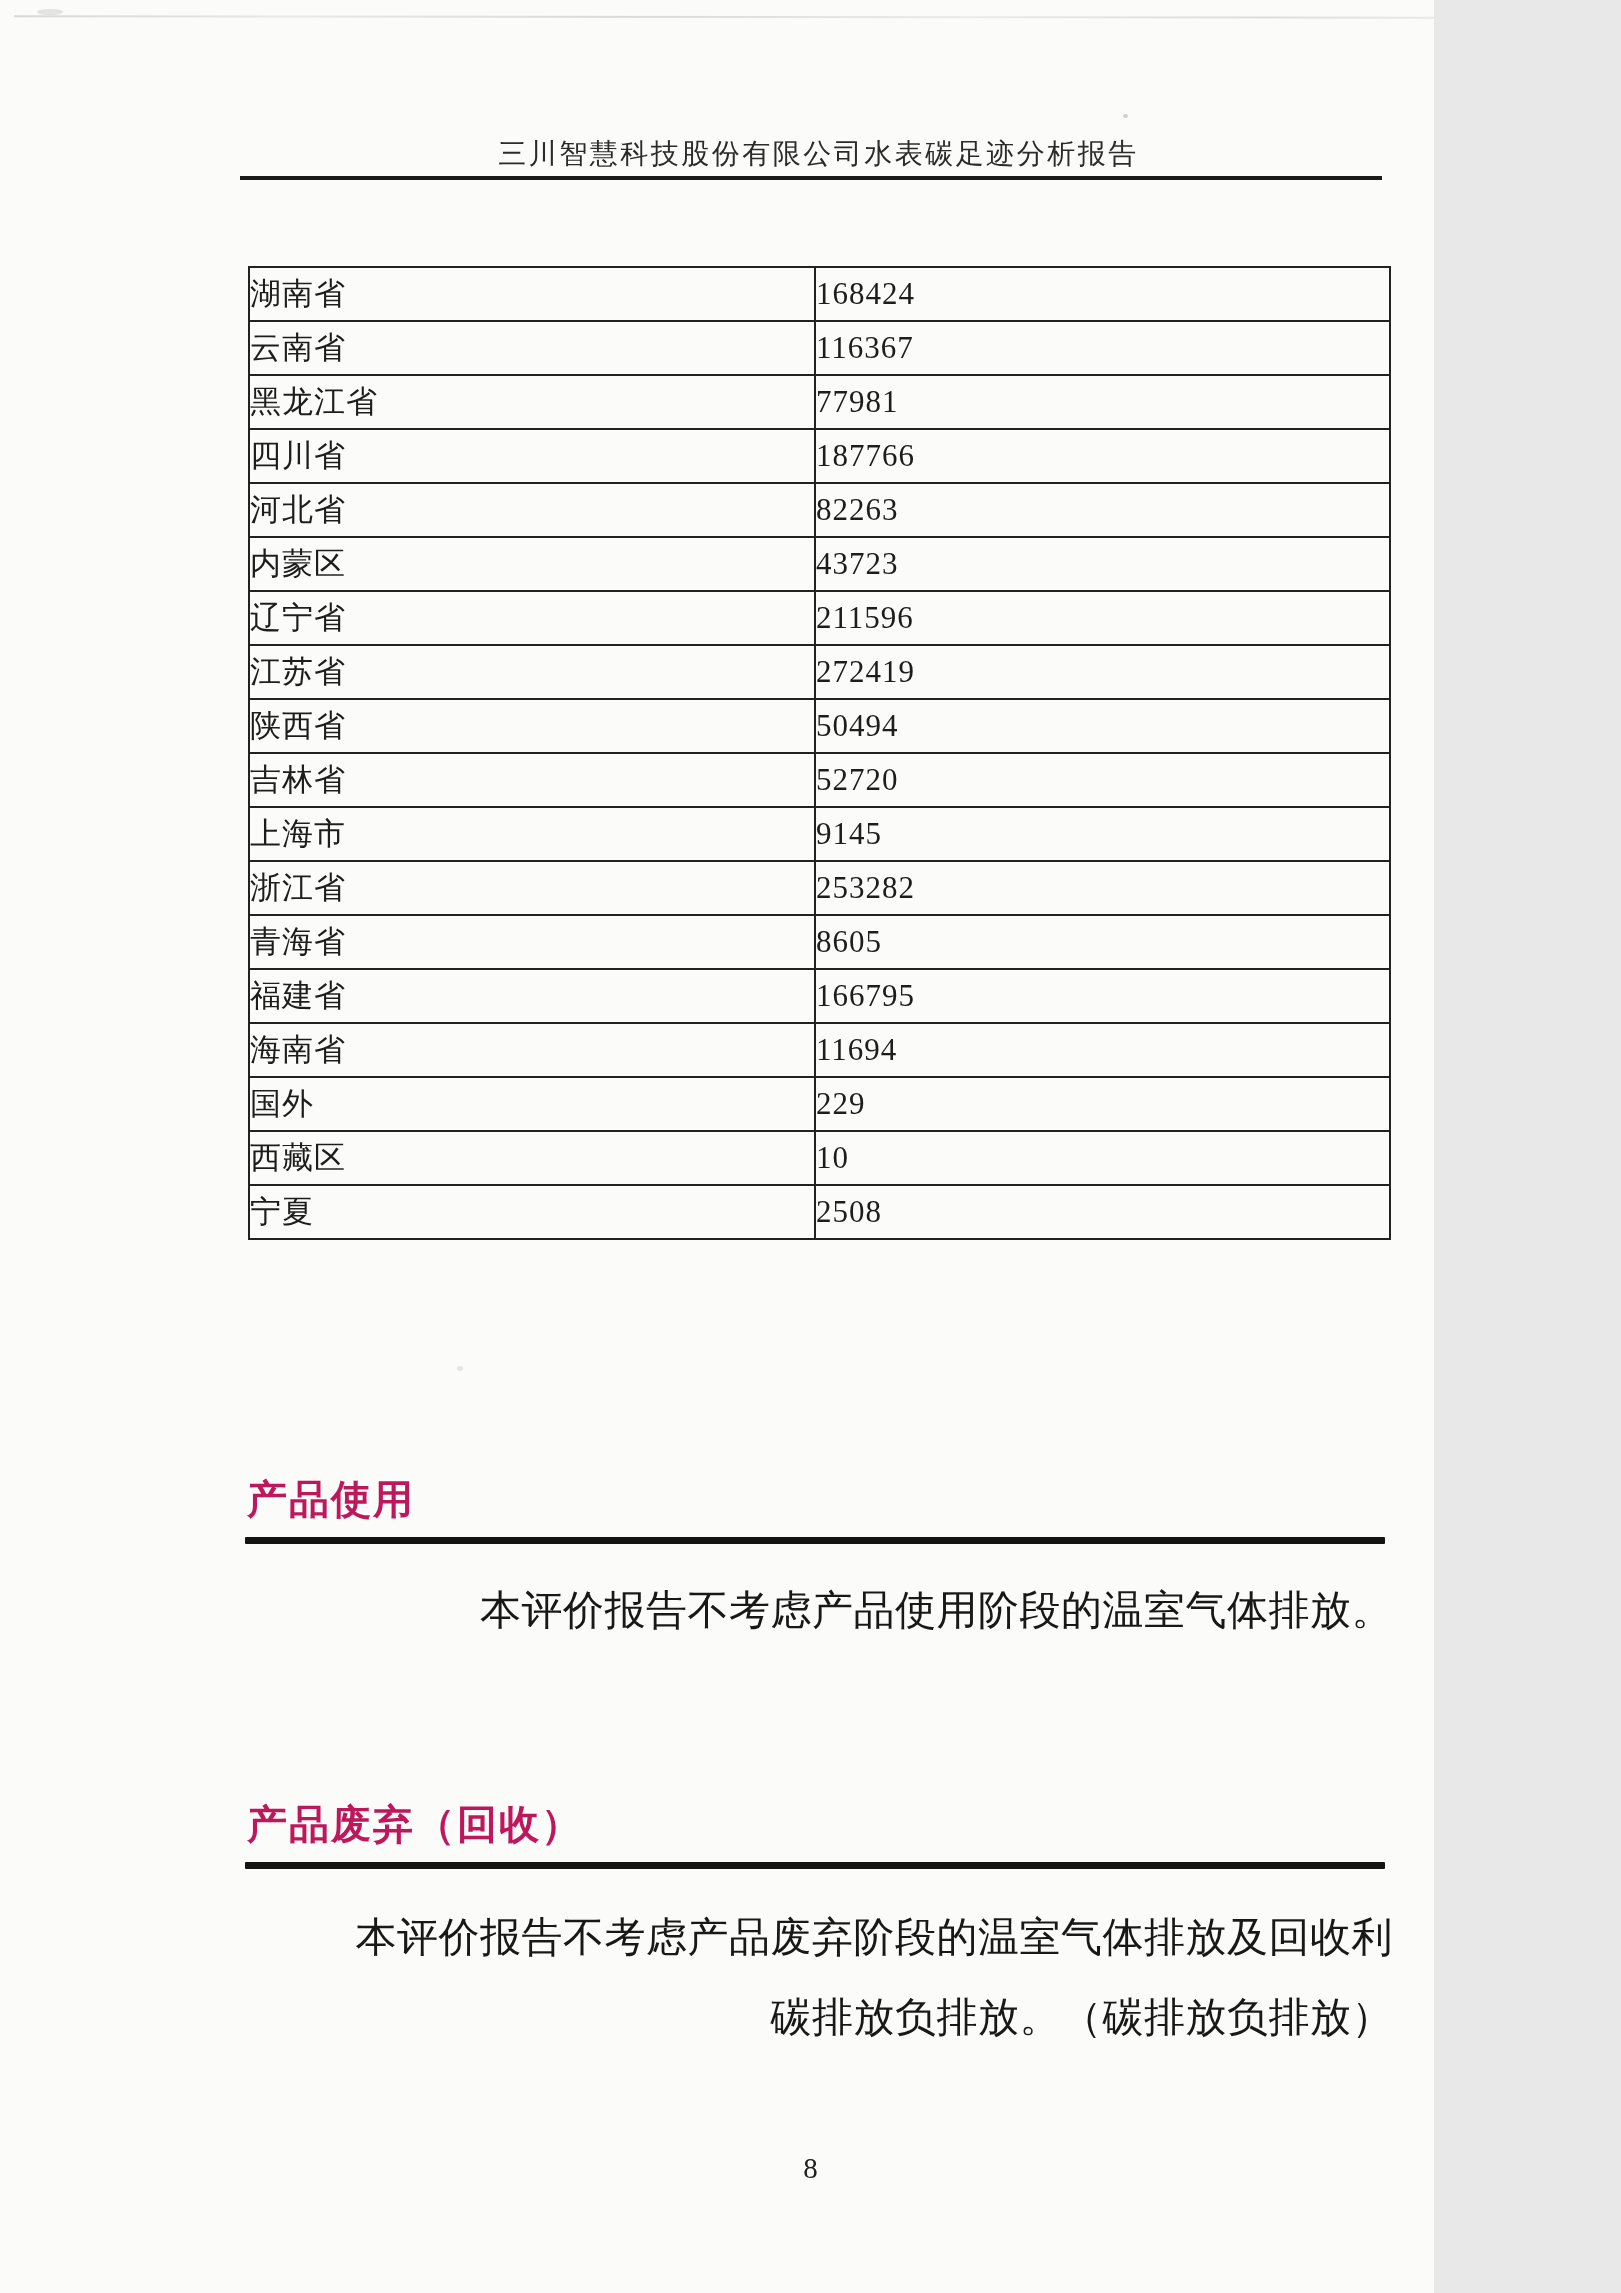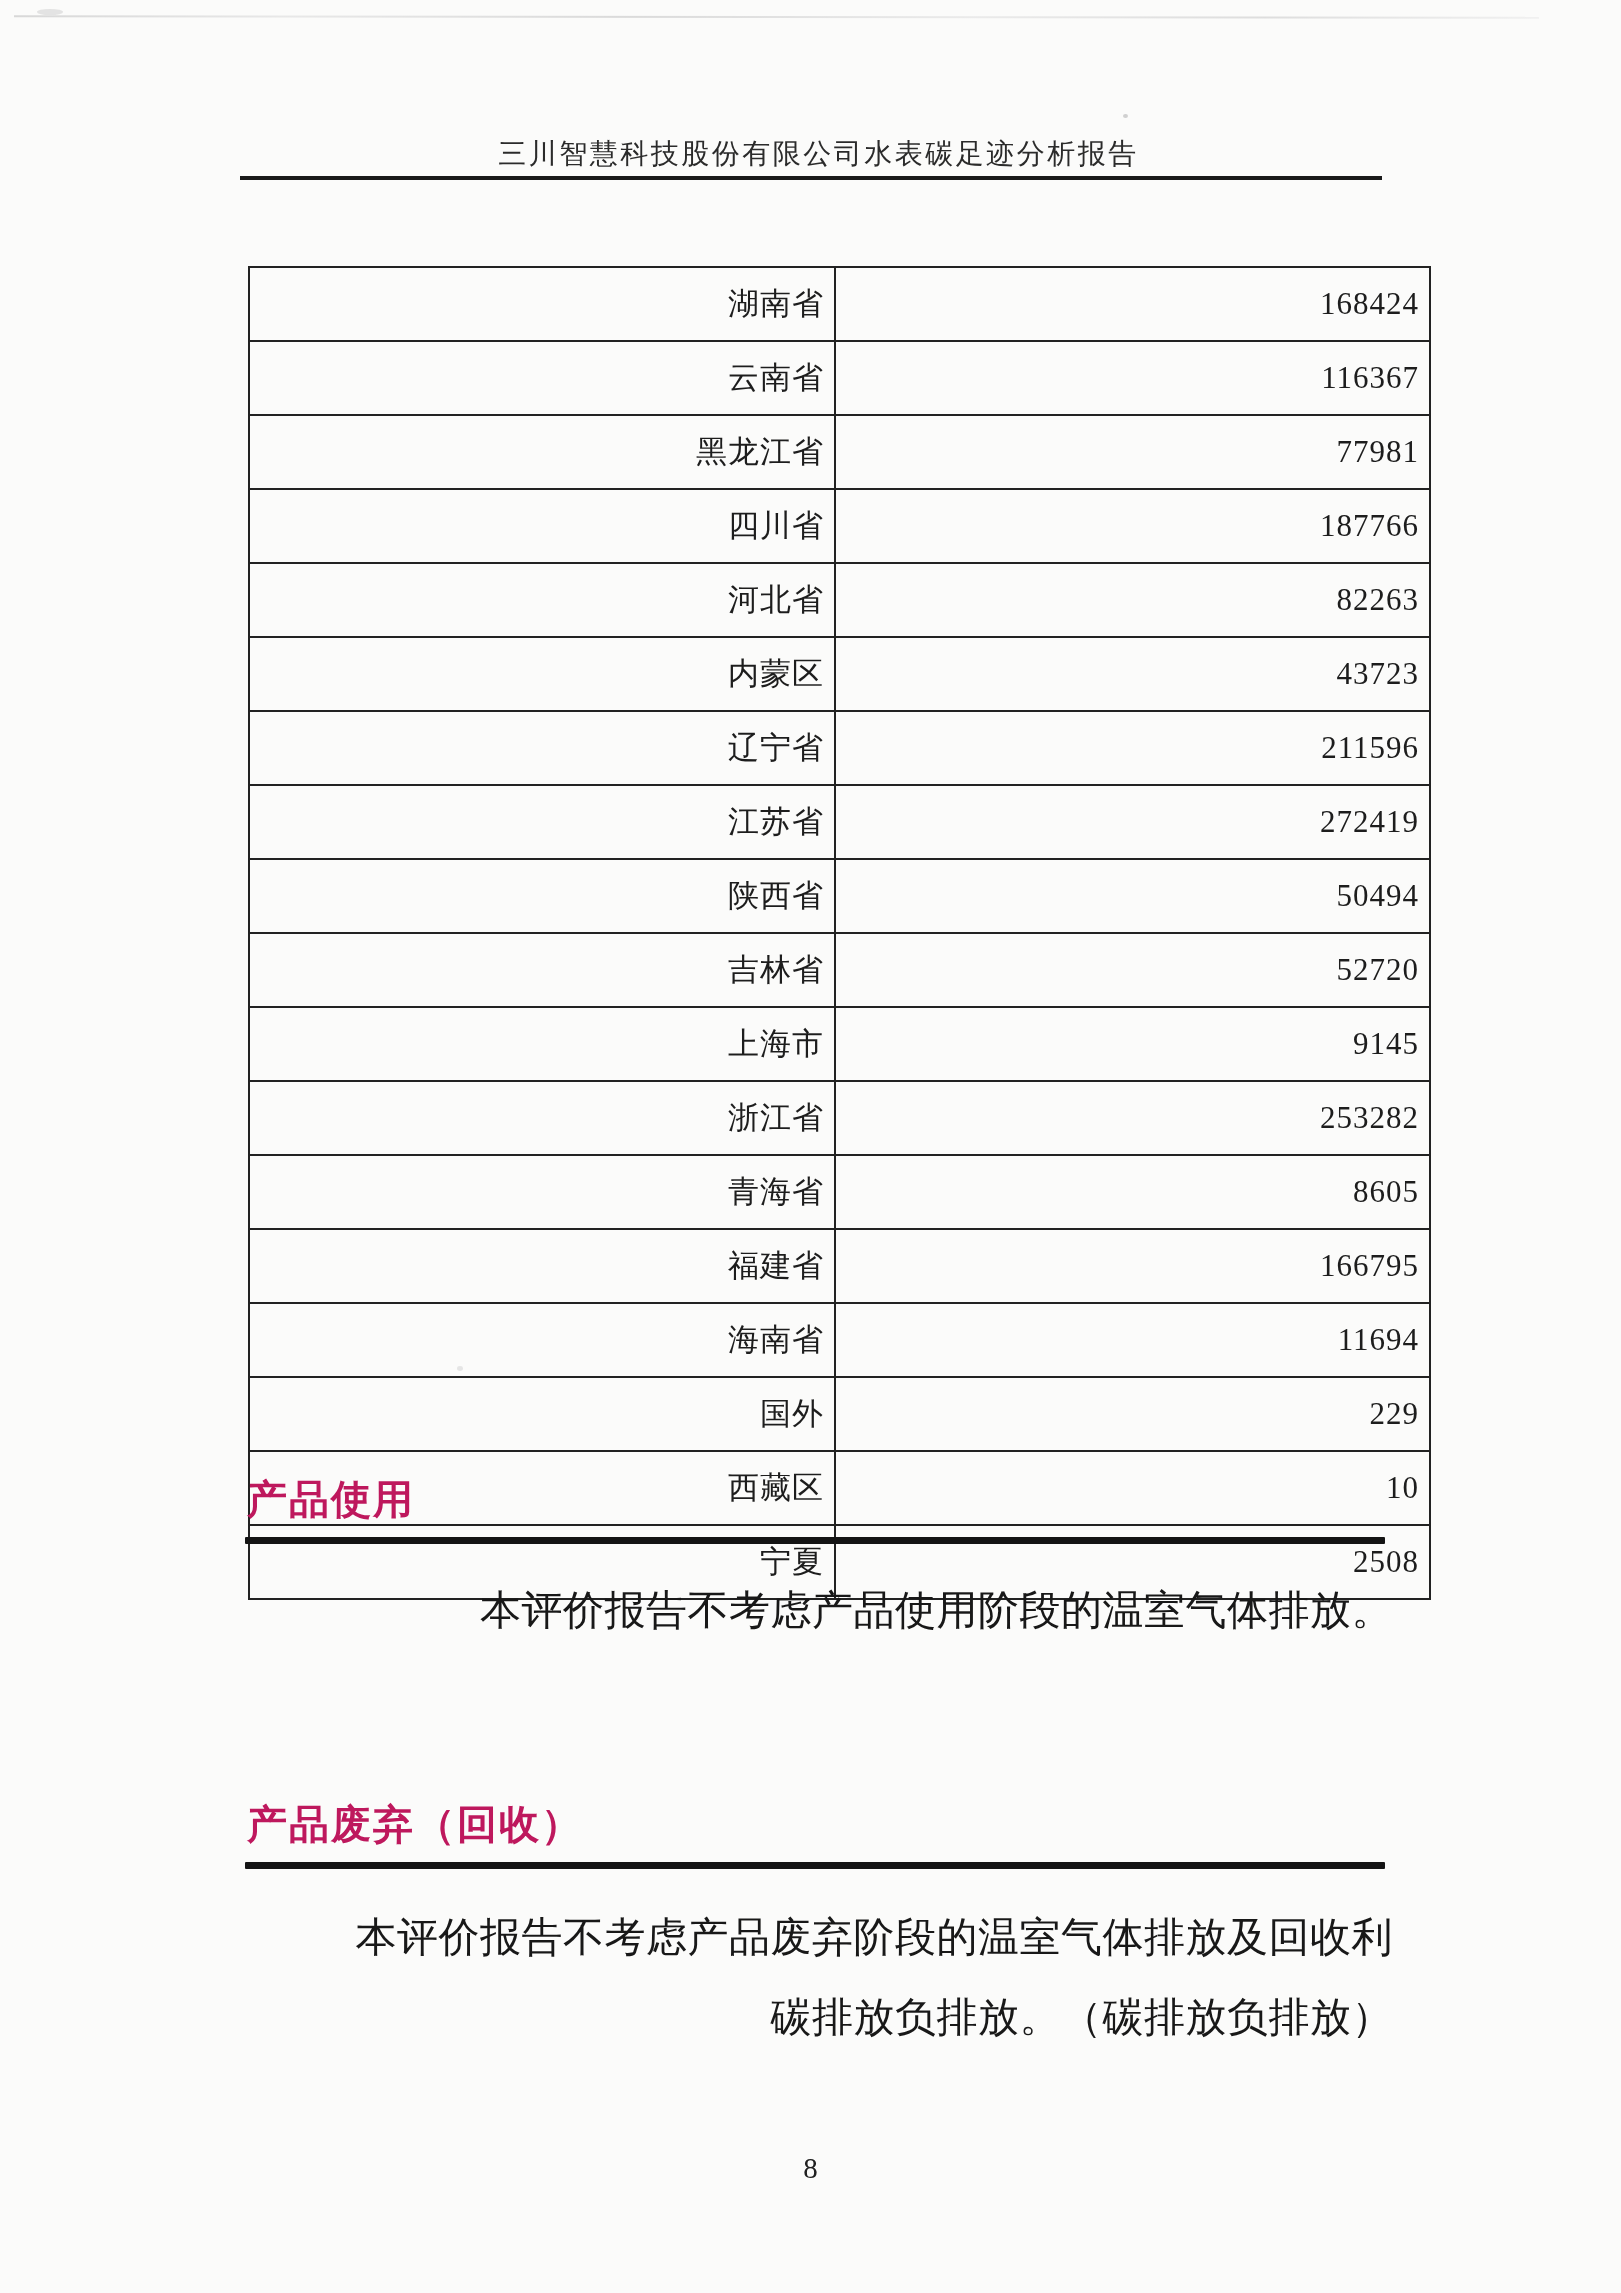--- a/index.html
+++ b/index.html
@@ -4,21 +4,21 @@
 <style>
   :root{
     --ink:#1f1f1f;
     --rule:#1a1a1a;
     --border:#222222;
     --page-bg:#fbfbfa;
   }
   html,body{margin:0;padding:0;background:#e8e8e8;}
   .page{
     position:relative;
-    width:1621px;height:2294px;
+    width:1434px;height:2294px;
     background:var(--page-bg);
     font-family:"Liberation Serif","DejaVu Serif",serif;
     color:var(--ink);
     overflow:hidden;
   }
   
   .scan-line{
     position:absolute;top:15.7px;left:13.7px;width:1525px;height:2px;
     background:linear-gradient(90deg,#cfcfcf 0%,#e3e3e3 18%,#d2d2d2 40%,#e6e6e6 63%,#d6d6d6 82%,#eeeeee 100%);
     opacity:.8;transform:rotate(.06deg);
@@ -38,23 +38,23 @@
   }
 
   table.region-table{
     position:absolute;top:266px;left:248px;
     width:1139px;border-collapse:collapse;table-layout:fixed;
     border:2.9px solid var(--border);
     font-size:31px;color:#1d1d1d;
   }
   table.region-table td{
     border:2px solid var(--border);
-    height:52px;text-align:right;vertical-align:middle;
+    height:52px;text-align:left;vertical-align:middle;
     letter-spacing:1px;
-    padding:10px;
+    padding:0;
   }
   td.col-region{width:564px;}
   td.col-value{width:573px;font-family:"Liberation Serif","DejaVu Serif",serif;}
 
   .section-heading{
     position:absolute;left:247px;width:1137px;
     font-family:"Liberation Sans","DejaVu Sans",sans-serif;
     font-weight:700;font-size:40px;letter-spacing:2px;color:#be185d;
     white-space:nowrap;
   }

